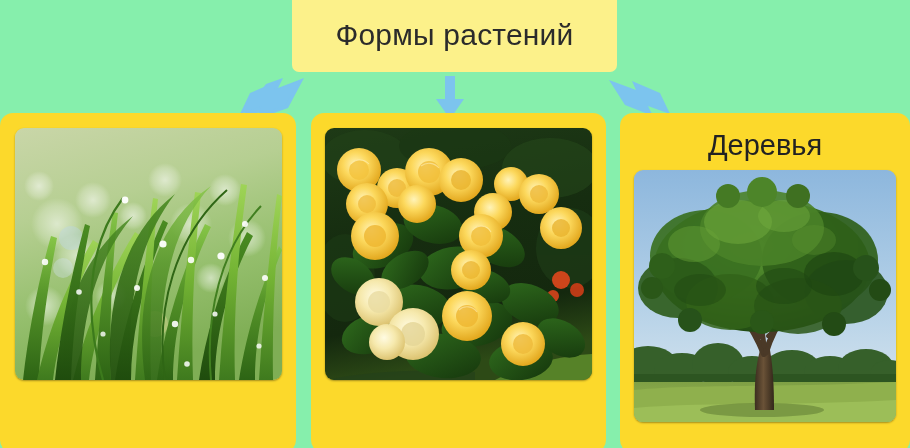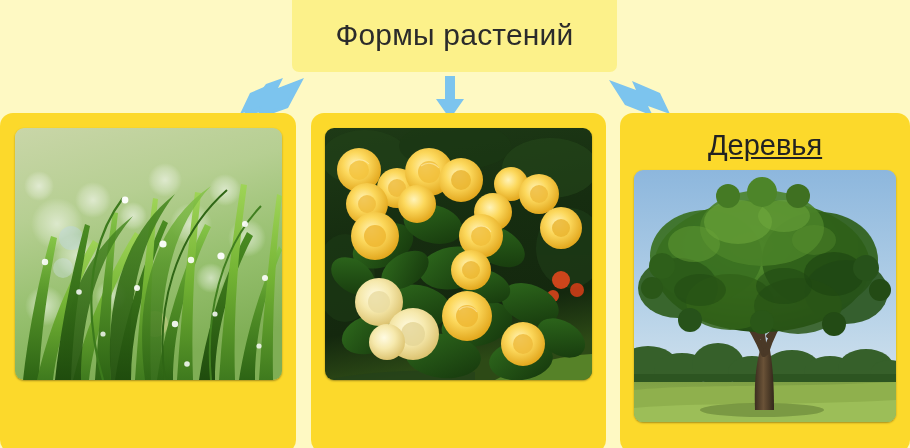--- a/index.html
+++ b/index.html
@@ -4,21 +4,21 @@
 <style>
   html, body {
     margin: 0;
     padding: 0;
     background: #000000;
   }
   #stage {
     position: relative;
     width: 910px;
     height: 448px;
-    background: #fef9c3;
+    background: #86efac;
     overflow: hidden;
     font-family: "Liberation Sans", sans-serif;
   }
 
   
   .root-box {
     position: absolute;
     left: 292px;
     top: -8px;
     width: 325px;
@@ -64,21 +64,21 @@
   .card-title {
     font-size: 29px;
     line-height: 1.02;
     color: #222222;
     text-align: center;
     white-space: pre-line;
     margin-top: 3px;
   }
   .card-1 .card-title { font-size: 29px; }
   .card-2 .card-title { margin-top: 12px; }
-  .card-3 .card-title { margin-top: 12px; text-decoration: underline; }
+  .card-3 .card-title { margin-top: 12px; }
 
   .photo {
     border-radius: 9px;
     overflow: hidden;
     position: relative;
     margin-top: 9px;
     box-shadow: 0 1px 2px rgba(0,0,0,0.35);
   }
   .card-1 .photo { width: 267px; height: 252px; }
   .card-2 .photo { width: 267px; height: 252px; }

